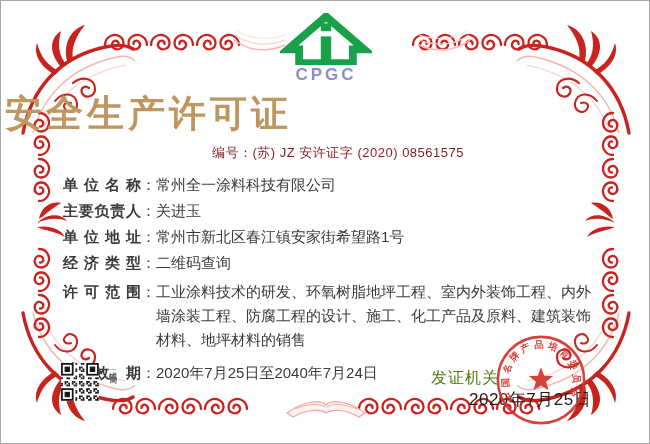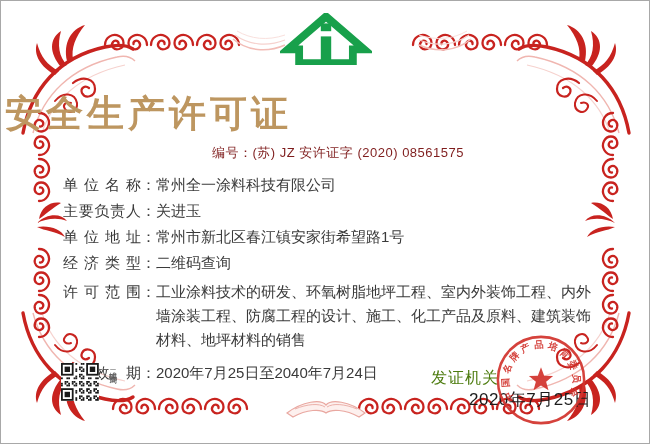--- a/index.html
+++ b/index.html
@@ -15,21 +15,21 @@
     color:#8e8cc8;line-height:18px;margin-top:1px;}
   .cert-title{position:absolute;top:92px;left:4px;width:650px;
     font-size:37px;font-weight:bold;letter-spacing:4px;color:#bd9660;line-height:42px;}
   .cert-serial{position:absolute;top:143px;left:0;width:650px;text-align:center;
     font-size:13px;color:#7f1d1d;letter-spacing:0.5px;padding-left:12px;}
   .fields{position:absolute;top:175px;left:62px;width:532px;font-size:15px;}
   .frow{display:flex;align-items:flex-start;line-height:18px;margin-bottom:8px;}
   .frow.wide{line-height:24px;margin-bottom:12px;}
   .frow.last{margin-top:6px;}
   .flabel{display:inline-block;width:78px;flex:0 0 78px;text-align:justify;
-    text-align-last:justify;-moz-text-align-last:justify;white-space:nowrap;}
+    text-align-last:justify;-moz-text-align-last:justify;white-space:nowrap;font-weight:bold;}
   .fcolon{flex:0 0 auto;}
   .fvalue{flex:1 1 auto;}
   .frow.wide .fvalue{line-height:24px;}
   .qr-block{position:absolute;left:60px;top:362px;display:flex;align-items:flex-start;}
   .qr-caption{writing-mode:vertical-rl;font-size:8px;letter-spacing:1.5px;color:#555;
     margin-left:7px;margin-top:1px;}
   .issuer-label{position:absolute;left:430px;top:367px;font-size:16px;color:#4d7c0f;letter-spacing:1px;}
   .issue-date{position:absolute;left:468px;top:387px;font-size:17px;color:#1c1c1c;letter-spacing:0.5px;}
   .seal{position:absolute;left:491px;top:330px;z-index:3;opacity:0.93;}
 </style>
@@ -109,20 +109,21 @@
 
   <div class="content">
 
     <div class="logo-wrap">
       <svg width="92" height="52" viewBox="0 0 96 60">
         <path d="M48,4 L92,42 L79,42 L79,58 L17,58 L17,42 L4,42 Z" fill="none" stroke="#18a04b" stroke-width="9" stroke-linejoin="miter"></path>
         <rect x="42" y="12" width="12" height="9" fill="#18a04b"></rect>
         <rect x="42" y="27" width="12" height="31" fill="#18a04b"></rect>
         <rect x="36" y="23" width="24" height="3" fill="#ffffff"></rect>
       </svg>
+      <span class="logo-acronym">CPGC</span>
     </div>
 
     <div class="cert-title">安全生产许可证</div>
     <div class="cert-serial">编号：(苏) JZ 安许证字 (2020) 08561575</div>
 
     <div class="fields">
       <div class="frow">
         <span class="flabel">单位名称</span>
           <span class="fcolon">：</span>
           <span class="fvalue">常州全一涂料科技有限公司</span>

